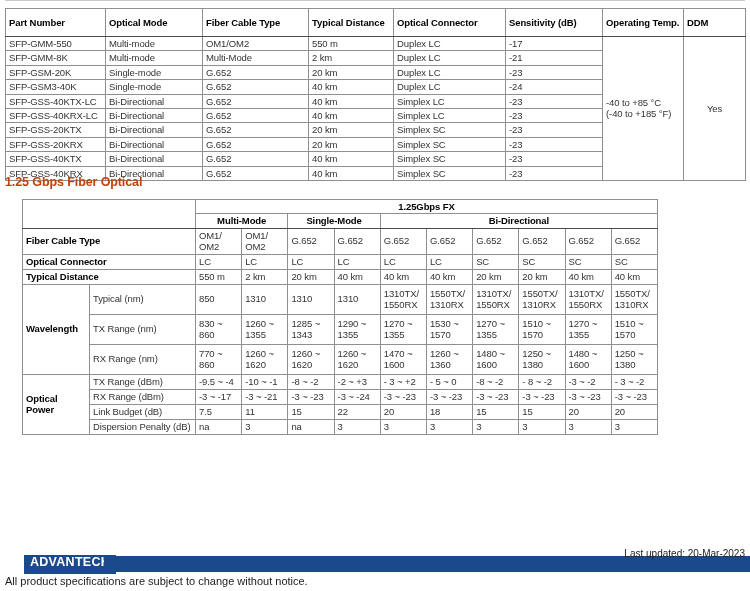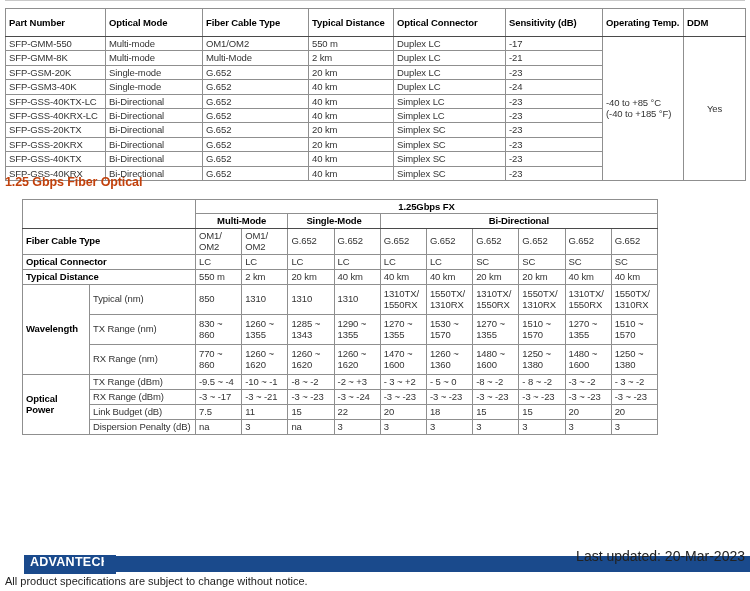--- a/index.html
+++ b/index.html
@@ -40,21 +40,21 @@
   
   #heading{position:absolute;top:175px;left:5px;margin:0;font-size:12.5px;
     font-weight:bold;color:#c2410c;letter-spacing:-0.1px;}
 
   
   #logo{position:absolute;left:24px;top:555px;width:92px;height:19px;background:var(--brand,#1A4A8C);
     color:#fff;display:flex;align-items:flex-start;justify-content:center;
     font-weight:bold;font-size:12.5px;letter-spacing:0.3px;}
   #bar{position:absolute;left:104px;top:556px;width:646px;height:16px;background:var(--brand,#1A4A8C);}
   #disclaimer{position:absolute;left:5px;top:575px;font-size:11px;color:#222;}
-  #updated{position:absolute;right:5px;top:548px;font-size:14px;color:#222;text-align:right;}
+  #updated{position:absolute;right:5px;top:548px;font-size:10px;color:#222;text-align:right;}
 </style>
 </head>
 <body>
 
 <div id="topline"></div>
 
 <table id="t1">
   <colgroup>
     <col style="width:100px">
       <col style="width:97px">

